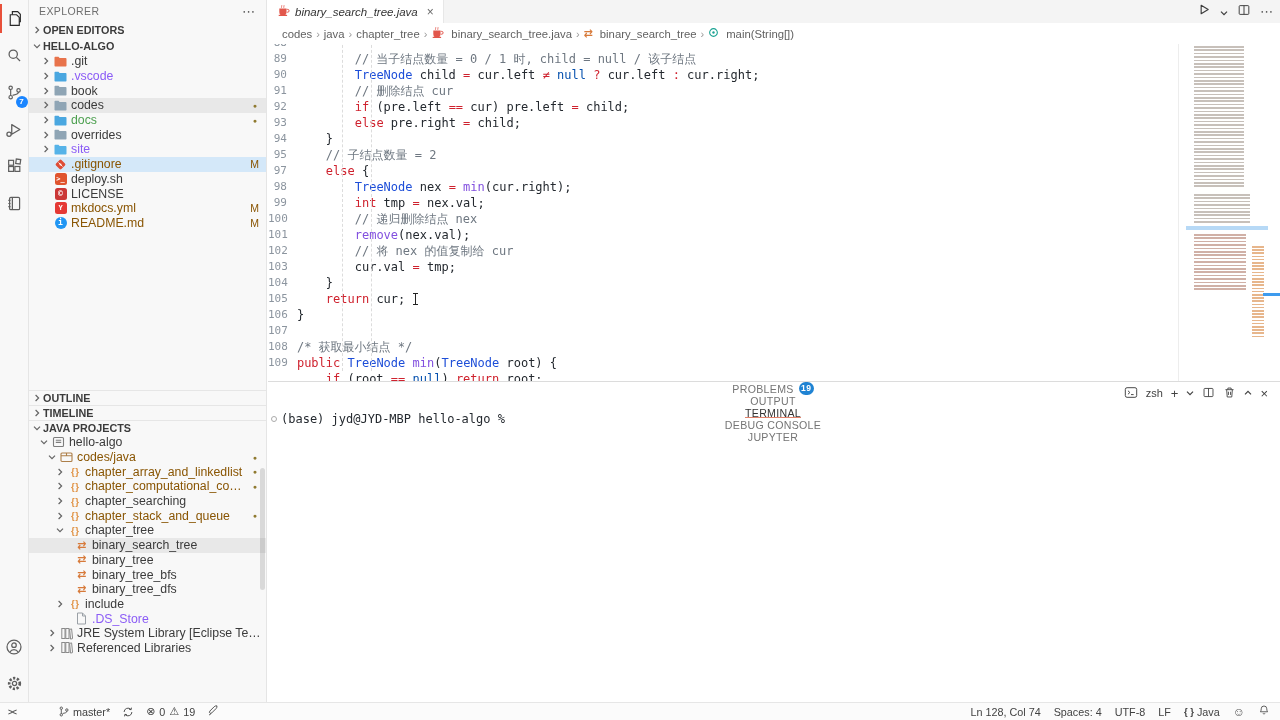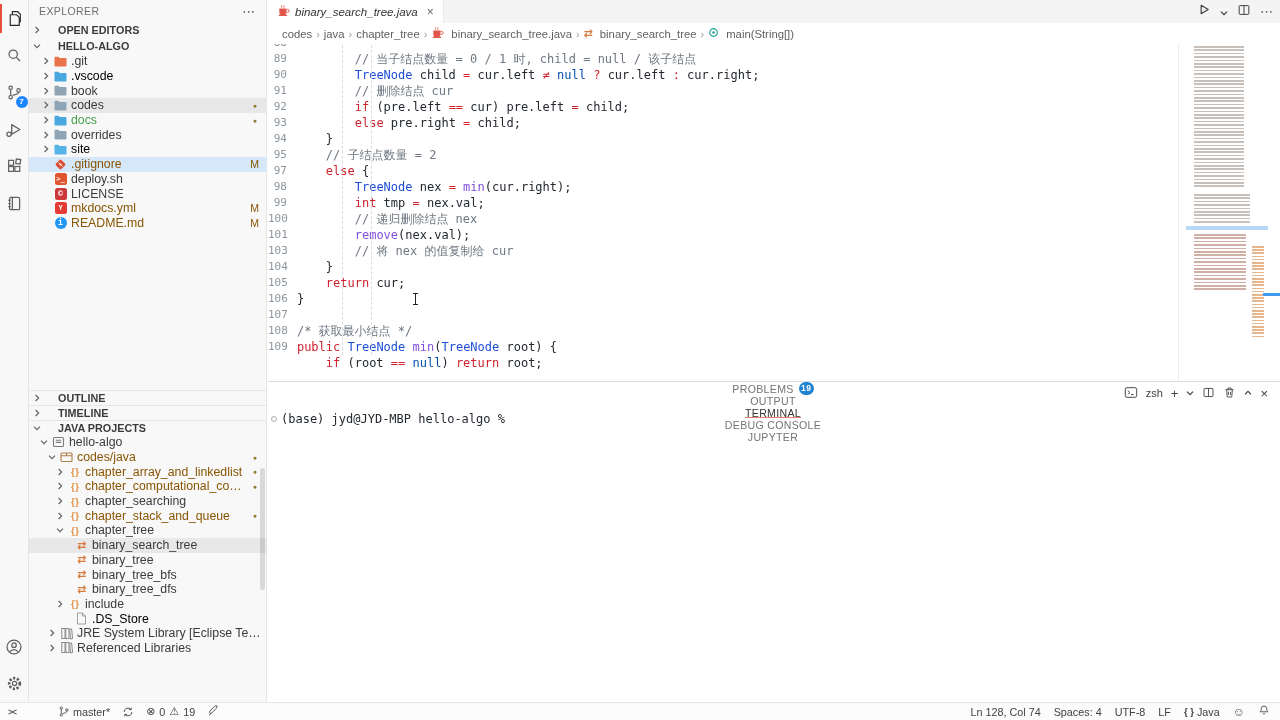--- a/index.html
+++ b/index.html
@@ -14,30 +14,30 @@
   .ai.active::before { content:""; position:absolute; left:0; top:4px; bottom:4px; width:2px; background:#e8503a; }
   .ai svg { display:block; }
   .scm-badge { position:absolute; right:1px; bottom:3px; min-width:12px; height:12px; border-radius:7px; background:#1a85ff; color:#fff; font-size:8px; line-height:12px; text-align:center; font-weight:700; }
   .abar-bottom { margin-top:auto; }
 
   
   .sbar { position:absolute; left:29px; top:0; bottom:18px; width:238px; background:#f8f8f8; border-right:1px solid #e5e5e5; font-size:12.3px; }
   .sbar-title { height:22px; display:flex; align-items:center; padding:0 10px; font-size:10.5px; letter-spacing:.4px; color:#6f6f6f; }
   .sbar-title .sp { flex:1; }
   .more-dots { color:#616161; font-size:13px; letter-spacing:1px; }
-  .sec-hdr { height:16px; display:flex; align-items:center; font-weight:700; font-size:10.8px; color:#3b3b3b; padding-left:4px; gap:17px; }
+  .sec-hdr { height:16px; display:flex; align-items:center; font-weight:700; font-size:10.8px; color:#3b3b3b; padding-left:4px; gap:2px; }
   .sec-hdr.bordered { border-top:1px solid #e6e6e6; height:15px; }
   .trow { height:14.7px; display:flex; align-items:center; padding-left:10px; color:#3b3b3b; white-space:nowrap; }
   .trow .chev { width:13px; display:inline-flex; justify-content:center; flex:none; }
   .trow .ficon { width:17px; display:inline-flex; justify-content:center; align-items:center; flex:none; }
   .trow .lbl { flex:1 1 auto; overflow:hidden; text-overflow:ellipsis; padding-left:2px; }
   .r-hover { background:#e8e8e8; }
   .r-sel { background:#d4e8f9; }
   .lab-mod { color:#895503; }
-  .lab-ign { color:#000000; }
+  .lab-ign { color:#8b5cf6; }
   .lab-add { color:#4da050; }
   .mbadge { color:#895503; font-size:10.5px; margin:0 7px 0 6px; flex:none; }
   .dotb { color:#8f7a2f; font-size:7px; margin:0 9px 0 6px; flex:none; }
   .fi { display:inline-block; width:12px; height:12px; border-radius:2.5px; color:#fff; font-size:7px; font-weight:700; text-align:center; line-height:12px; font-family:"DejaVu Sans Mono",monospace; }
   .fi.round { border-radius:50%; }
   .braces-ic { color:#e09142; font-weight:700; font-size:9.5px; letter-spacing:-1px; }
   .class-ic { color:#d77a3a; font-weight:700; font-size:11px; }
   .bottom-secs { position:absolute; left:0; right:0; top:390px; }
   .side-scroll { position:absolute; right:1px; top:468px; width:5px; height:122px; background:rgba(0,0,0,.12); border-radius:3px; }
 
@@ -611,20 +611,24 @@
             <span class="ln">99</span>
             <span class="ct"><span class="tk-p">            </span><span class="tk-c">// 递归删除结点 nex</span></span>
           </div>
           <div class="cline">
             <span class="ln">100</span>
             <span class="ct"><span class="tk-p">            </span><span class="tk-f">remove</span><span class="tk-p">(nex.val);</span></span>
           </div>
           <div class="cline">
             <span class="ln">101</span>
             <span class="ct"><span class="tk-p">            </span><span class="tk-c">// 将 nex 的值复制给 cur</span></span>
+          </div>
+          <div class="cline">
+            <span class="ln">102</span>
+            <span class="ct"><span class="tk-p">            cur.val </span><span class="tk-o">=</span><span class="tk-p"> tmp;</span></span>
           </div>
           <div class="cline">
             <span class="ln">103</span>
             <span class="ct"><span class="tk-p">        }</span></span>
           </div>
           <div class="cline">
             <span class="ln">104</span>
             <span class="ct"><span class="tk-p">        </span><span class="tk-k">return</span><span class="tk-p"> cur;</span></span>
           </div>
           <div class="cline">

